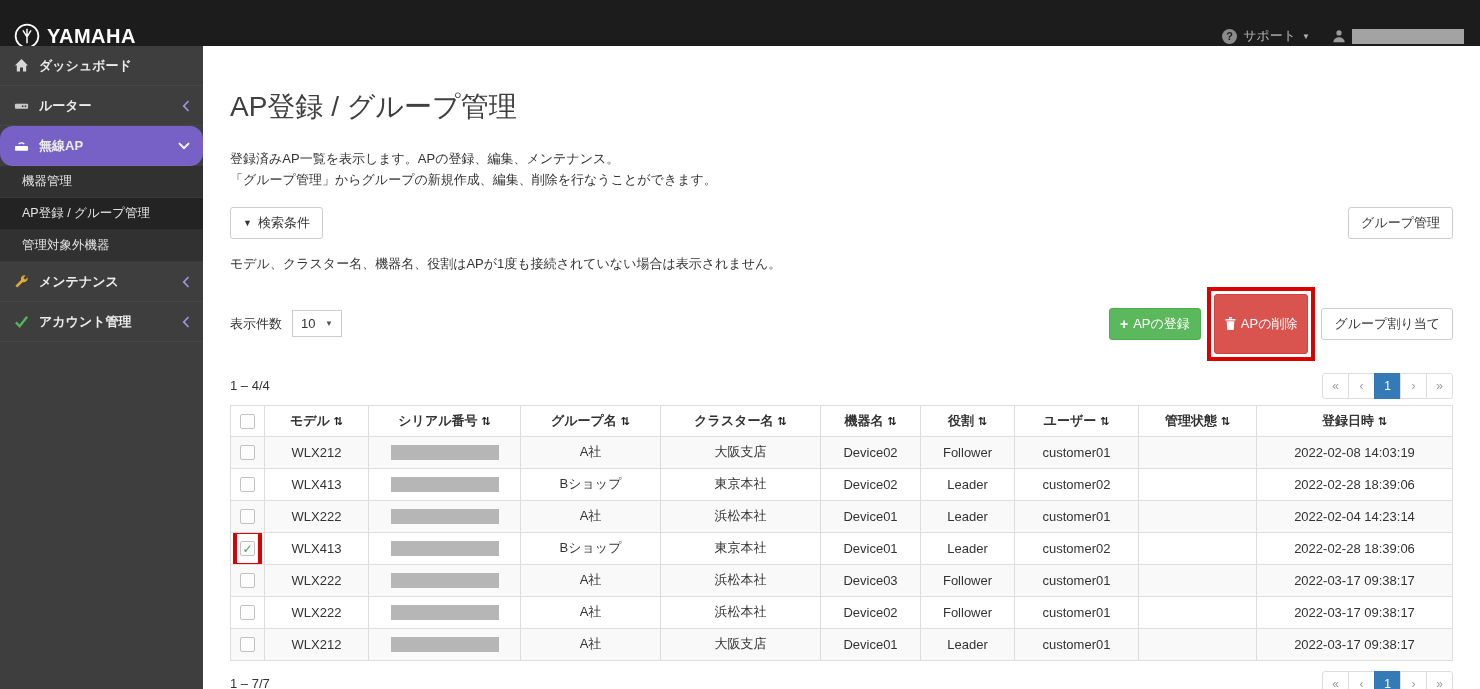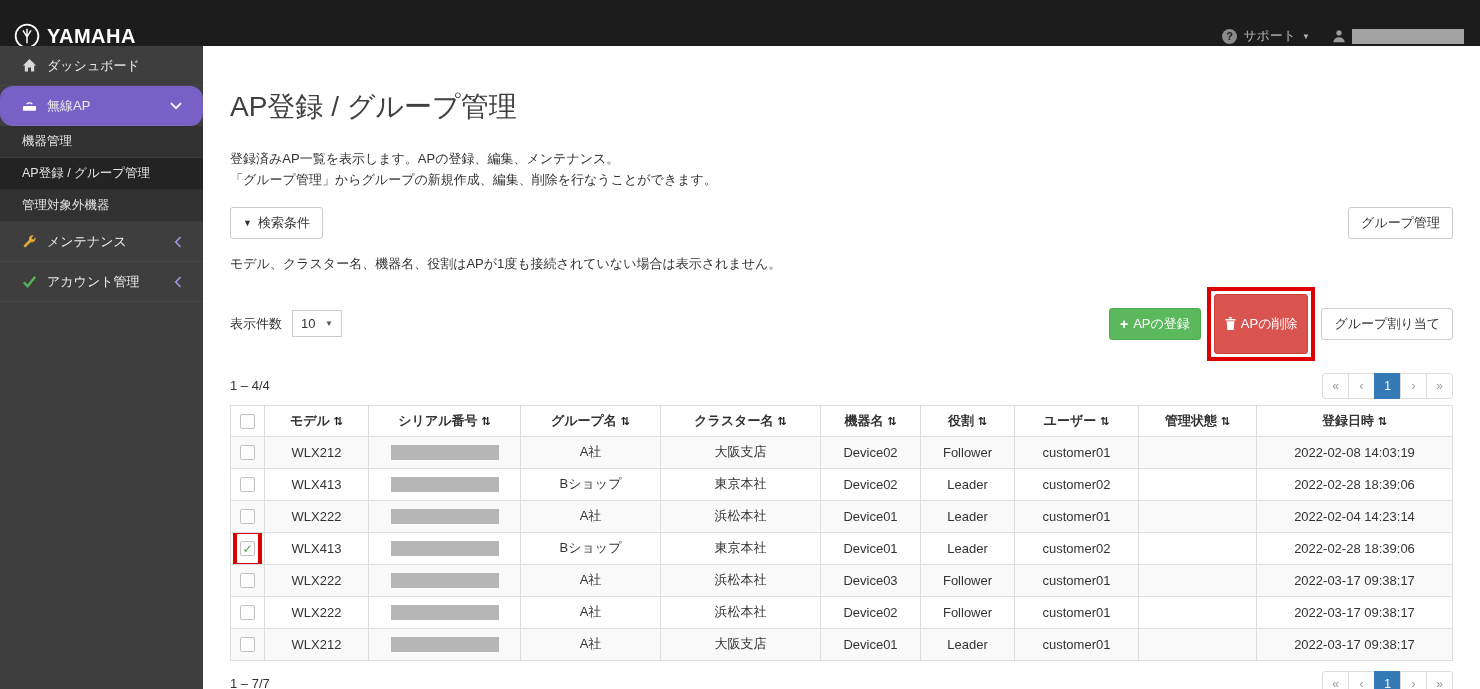--- a/index.html
+++ b/index.html
@@ -20,22 +20,22 @@
   .support { display:flex; align-items:center; gap:6px; color:#b5b5b5; font-size:13px; cursor:pointer; }
   .q-icon { width:15px; height:15px; border-radius:50%; background:#8b8b8b; color:#1c1c1c;
     display:inline-flex; align-items:center; justify-content:center; font-size:11px; font-weight:bold; }
   .support .caret { font-size:8px; color:#b5b5b5; }
   .account { display:flex; align-items:center; gap:6px; }
   .redact-account { width:112px; height:15px; background:#a3a3a3; display:inline-block; }
 
   
   .sidebar { position:absolute; top:46px; left:0; bottom:0; width:203px; background:#3e3e3e; }
   .nav-item {
-    height:40px; display:flex; align-items:center; gap:10px; padding:0 21px;
-    color:#ececec; font-size:13px; cursor:pointer; border-bottom:1px solid rgba(255,255,255,0.05);
+    height:40px; display:flex; align-items:center; gap:10px; padding:0 13px;
+    color:#ececec; font-size:13px; cursor:pointer; border-bottom:1px solid rgba(255,255,255,0.05);font-weight:bold;
   }
   .nav-item .chev { margin-left:auto; display:flex; }
   .nav-item.active-parent { background:#7760c6;border-radius:13px; }
   .subnav { background:#313131; }
   .subnav-item {
     height:32px; display:flex; align-items:center; padding:0 13px 0 22px;
     color:#e2e2e2; font-size:12.5px; cursor:pointer; border-bottom:1px solid rgba(255,255,255,0.05);
   }
   .subnav-item.active { background:#232323; }
   .icon-slot { width:16px; display:inline-flex; justify-content:center; }
@@ -135,20 +135,35 @@
 </header>
 
 <nav class="sidebar">
   <div class="nav-item">
     <span class="icon-slot">
       <svg width="15" height="15" viewBox="0 0 16 16">
           <path d="M8 1 L15 8 H13 V14.5 H9.6 V10 H6.4 V14.5 H3 V8 H1 Z" fill="#d8d8d8"></path>
         </svg>
     </span>
     <span>ダッシュボード</span>
+  </div>
+  <div class="nav-item">
+    <span class="icon-slot">
+      <svg width="15" height="15" viewBox="0 0 16 16">
+          <rect x="1" y="6" width="14" height="5.5" rx="1" fill="#c9c9c9"></rect>
+          <circle cx="12.2" cy="8.8" r="1" fill="#3e3e3e"></circle>
+          <circle cx="9.2" cy="8.8" r="1" fill="#3e3e3e"></circle>
+        </svg>
+    </span>
+    <span>ルーター</span>
+    <span class="chev">
+      <svg width="8" height="12" viewBox="0 0 8 12">
+          <path d="M6.5 1 L1.8 6 L6.5 11" stroke="#a391dd" stroke-width="1.8" fill="none"></path>
+        </svg>
+    </span>
   </div>
   <div class="nav-item active-parent">
     <span class="icon-slot">
       <svg width="15" height="15" viewBox="0 0 16 16">
           <path d="M5 6.5 a4.2 4.2 0 0 1 6 0" stroke="#fff" stroke-width="1.4" fill="none"></path>
           <rect x="1" y="8.5" width="14" height="5" rx="1" fill="#fff"></rect>
         </svg>
     </span>
     <span>無線AP</span>
     <span class="chev">

